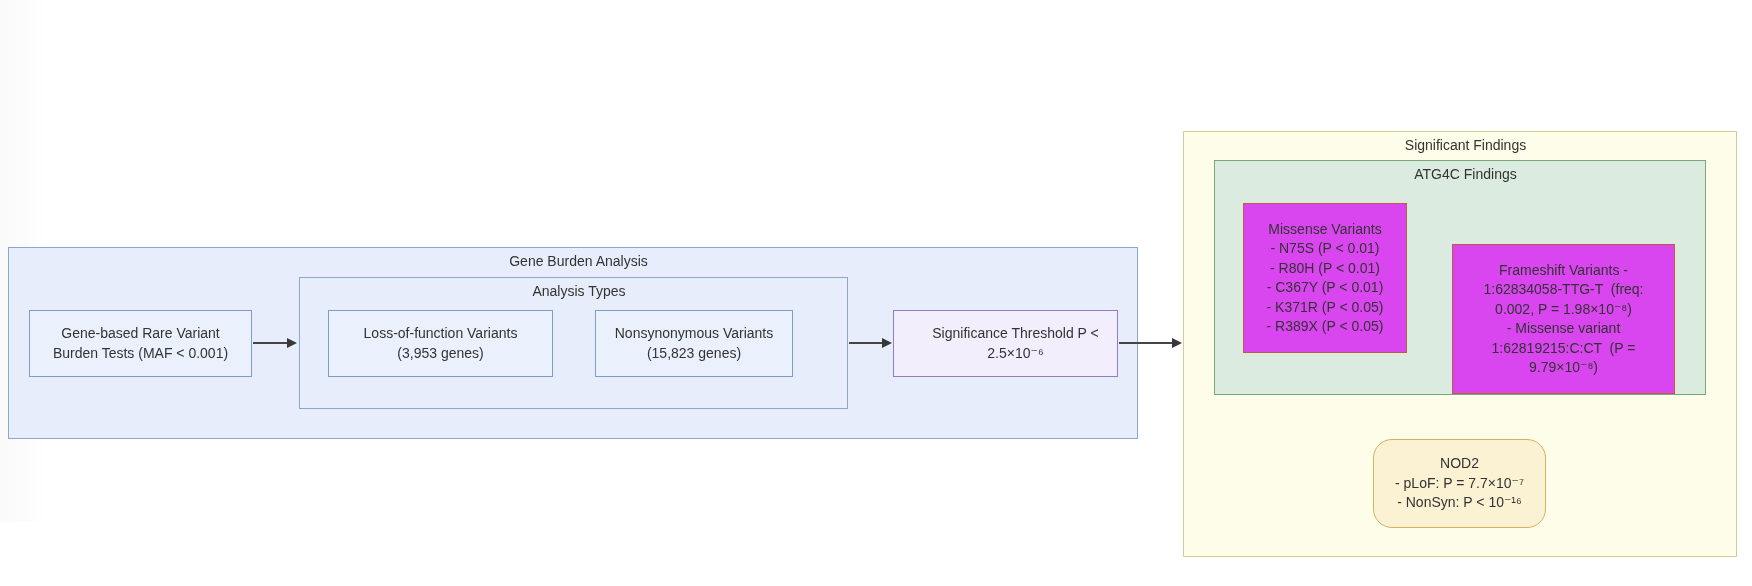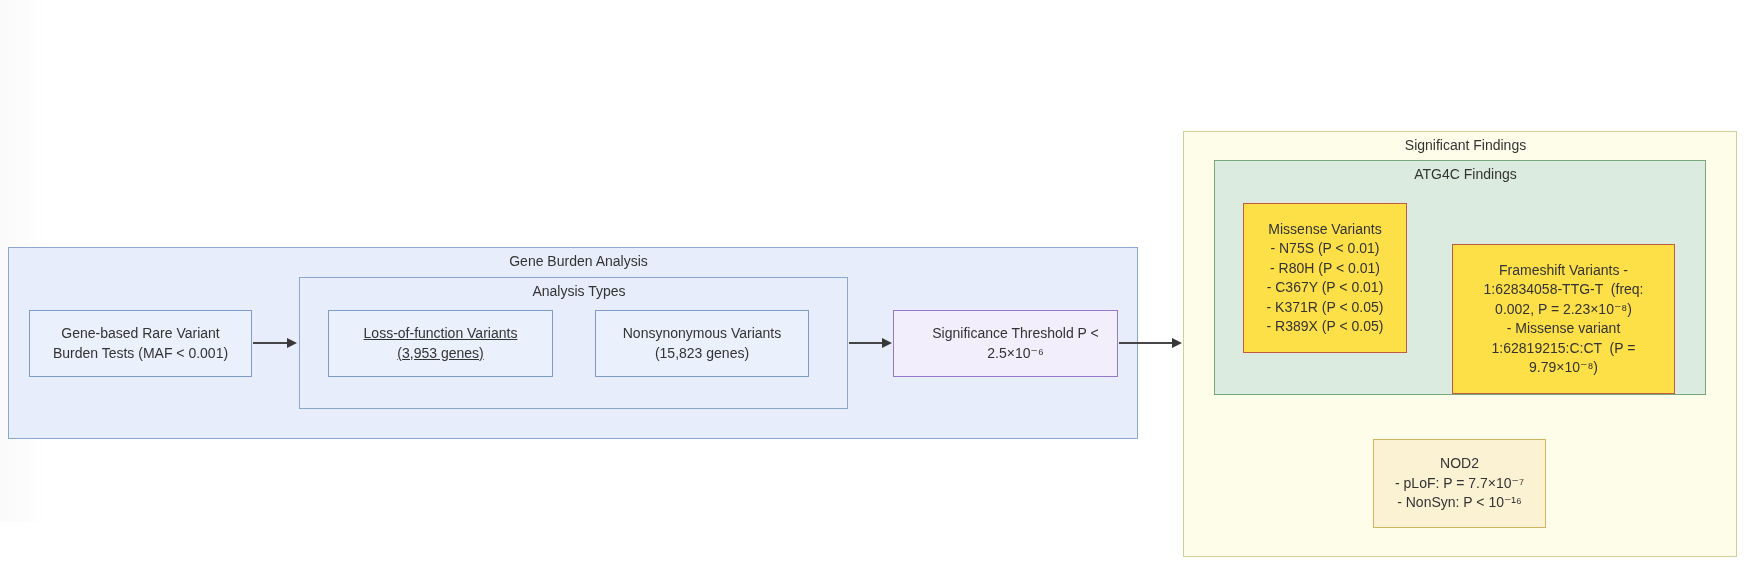--- a/index.html
+++ b/index.html
@@ -48,21 +48,21 @@
     align-items: center;
     justify-content: center;
     text-align: center;
   }
   .node .line {
     line-height: 19.5px;
     white-space: pre-wrap;
   }
   .node.bluenode   { background: #eaf0fc; border-color: #7d9cc9; }
   .node.purplenode { background: #f2eefb; border-color: #9678c8; }
-  .node.pinknode   { background: #fde047; border-color: #c05b42; }
+  .node.pinknode   { background: #d946ef; border-color: #c05b42; }
   .node.tannode    { background: #fbf2d4; border-color: #d2b35f; }
   .arrow-line {
     position: absolute;
     height: 2px;
     background: #454545;
     top: 342px;
   }
   .arrow-head {
     position: absolute;
     width: 0; height: 0;
@@ -93,26 +93,26 @@
 
   <div class="cluster green" style="left:1214px; top:160px; width:492px; height:235px;">
     <div class="cluster-title">ATG4C Findings</div>
   </div>
 
   <div class="node bluenode" style="left:29px; top:310px; width:223px; height:67px;">
     <div class="line">Gene-based Rare Variant</div>
     <div class="line">Burden Tests (MAF &lt; 0.001)</div>
   </div>
 
-  <div class="node bluenode" style="left:328px; top:310px; width:225px; height:67px;text-decoration:underline;">
+  <div class="node bluenode" style="left:328px; top:310px; width:225px; height:67px;">
     <div class="line">Loss-of-function Variants</div>
     <div class="line">(3,953 genes)</div>
   </div>
 
-  <div class="node bluenode" style="left:595px; top:310px; width:214px; height:67px;">
+  <div class="node bluenode" style="left:595px; top:310px; width:198px; height:67px;">
     <div class="line">Nonsynonymous Variants</div>
     <div class="line">(15,823 genes)</div>
   </div>
 
   <div class="node purplenode" style="left:893px; top:310px; width:225px; height:67px;padding-left:20px;">
     <div class="line">Significance Threshold P &lt;</div>
     <div class="line">2.5×10⁻⁶</div>
   </div>
 
   <div class="node pinknode" style="left:1243px; top:203px; width:164px; height:150px;">
@@ -120,27 +120,27 @@
     <div class="line">- N75S (P &lt; 0.01)</div>
     <div class="line">- R80H (P &lt; 0.01)</div>
     <div class="line">- C367Y (P &lt; 0.01)</div>
     <div class="line">- K371R (P &lt; 0.05)</div>
     <div class="line">- R389X (P &lt; 0.05)</div>
   </div>
 
   <div class="node pinknode" style="left:1452px; top:216px; width:223px; height:150px;margin-top:28px;">
     <div class="line">Frameshift Variants -</div>
     <div class="line">1:62834058-TTG-T  (freq:</div>
-    <div class="line">0.002, P = 2.23×10⁻⁸)</div>
+    <div class="line">0.002, P = 1.98×10⁻⁸)</div>
     <div class="line">- Missense variant</div>
     <div class="line">1:62819215:C:CT  (P =</div>
     <div class="line">9.79×10⁻⁸)</div>
   </div>
 
-  <div class="node tannode" style="left:1373px; top:439px; width:173px; height:89px;">
+  <div class="node tannode" style="left:1373px; top:439px; width:173px; height:89px;border-radius:19px;">
     <div class="line">NOD2</div>
     <div class="line">- pLoF: P = 7.7×10⁻⁷</div>
     <div class="line">- NonSyn: P &lt; 10⁻¹⁶</div>
   </div>
 
   <div class="arrow-line" style="left:253px; width:35px;"></div>
   <div class="arrow-head" style="left:287px;"></div>
 
   <div class="arrow-line" style="left:849px; width:34px;"></div>
   <div class="arrow-head" style="left:882px;"></div>

